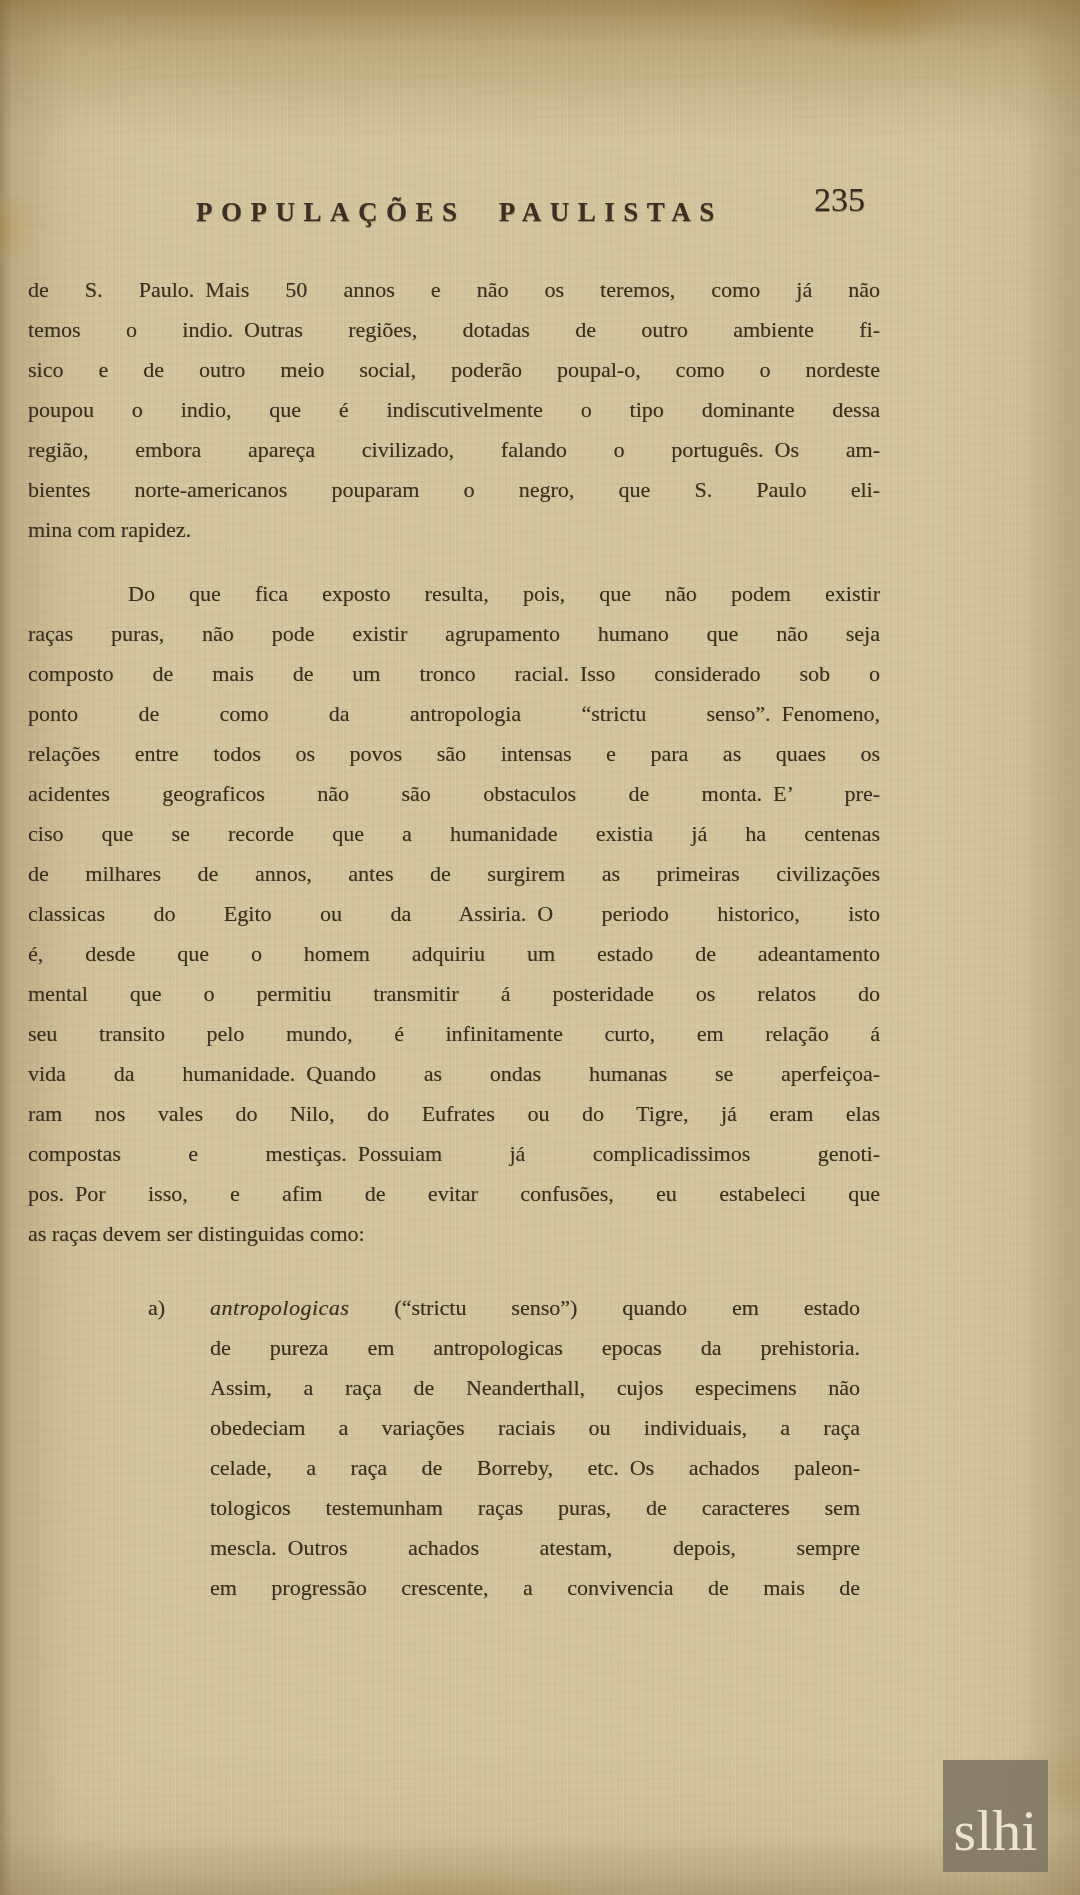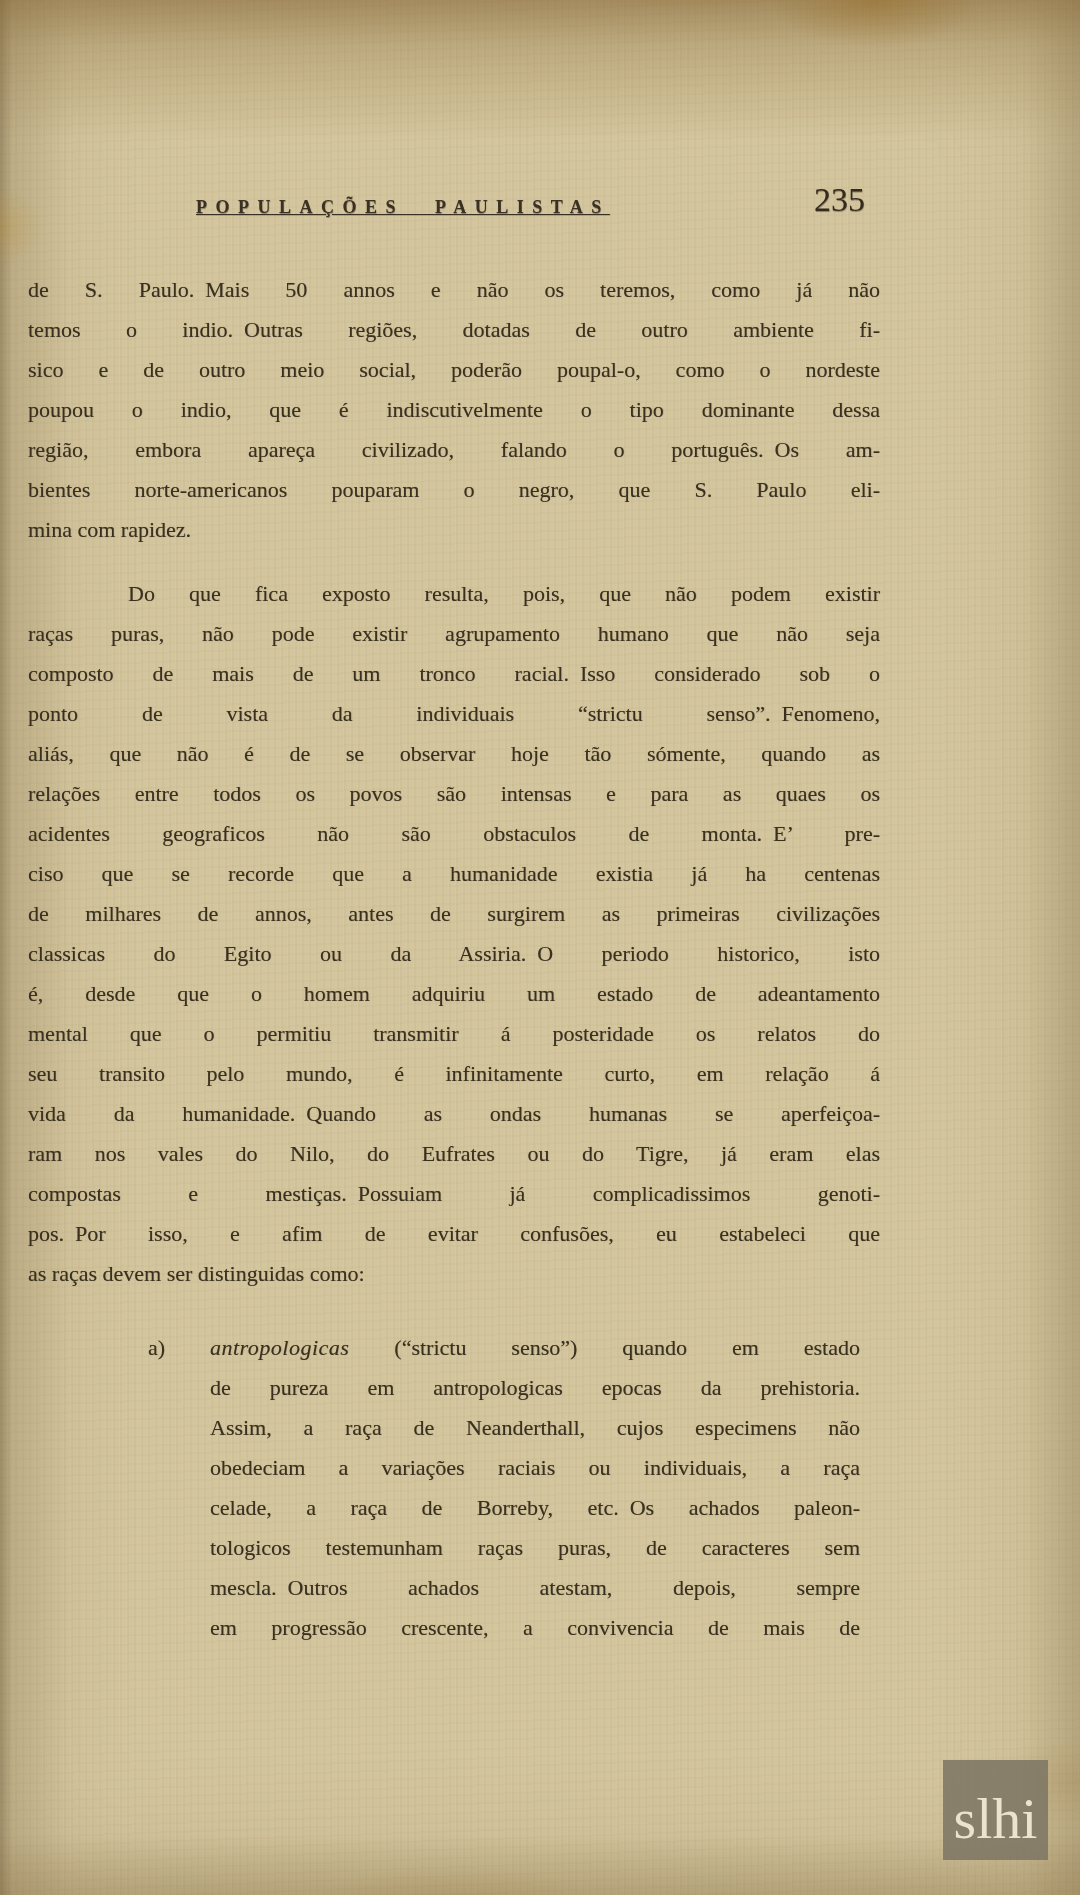--- a/index.html
+++ b/index.html
@@ -19,45 +19,44 @@
       linear-gradient(0deg, rgba(120,95,50,0.22), rgba(120,95,50,0) 60px),
       linear-gradient(90deg, rgba(92,74,44,0.38), rgba(92,74,44,0.10) 12px, rgba(92,74,44,0) 70px),
       linear-gradient(270deg, rgba(110,90,50,0.18), rgba(110,90,50,0) 55px),
       repeating-linear-gradient(90deg, rgba(255,250,230,0.05) 0 1px, rgba(120,100,60,0.045) 1px 3px, rgba(0,0,0,0) 3px 7px),
       repeating-linear-gradient(178deg, rgba(120,100,60,0.03) 0 2px, rgba(0,0,0,0) 2px 9px),
       #d3c59d;
     box-shadow: inset 0 0 130px rgba(110,85,45,0.28);
   }
   .running-title{
     position:absolute;left:196px;top:197px;
-    font-size:18px;font-weight:700;
+    font-size:27px;font-weight:700;
     letter-spacing:8.5px;word-spacing:18px;
     color:#3a3023;
     text-shadow:0.4px 0.5px 0.7px rgba(58,48,35,0.45);
-    text-decoration:underline;
   }
   .page-number{
     position:absolute;left:814px;top:181px;
     font-size:34px;font-weight:500;color:#342b1e;
     text-shadow:0.4px 0.5px 0.7px rgba(58,48,35,0.45);
   }
   .body-text{
     position:absolute;left:28px;top:270px;width:852px;
     font-size:22px;line-height:40px;
     text-shadow:0.35px 0.45px 0.7px rgba(58,48,35,0.40);
   }
   .tline{text-align:justify;text-align-last:justify;}
   .para .tline:last-child{text-align-last:left;}
   .para.indent .tline:first-child{text-indent:100px;}
   .para.gap{margin-top:24px;}
   .list-block{position:relative;margin-left:182px;margin-top:34px;width:650px;}
   .list-marker{position:absolute;left:-62px;top:0;}
   em{font-style:italic;letter-spacing:0.5px;}
   .watermark{
-    position:absolute;left:943px;top:1760px;width:105px;height:100px;
+    position:absolute;left:943px;top:1760px;width:105px;height:112px;
     background:rgba(125,118,99,0.88);
     display:flex;align-items:flex-end;justify-content:center;
   }
   .wm-text{
     font-size:58px;line-height:1;
     color:#eae3cd;letter-spacing:0px;
     padding-bottom:12px;
     text-shadow:none;
   }
 </style>
@@ -78,22 +77,21 @@
         <div class="tline">sico e de outro meio social, poderão poupal-o, como o nordeste</div>
         <div class="tline">poupou o indio, que é indiscutivelmente o tipo dominante dessa</div>
         <div class="tline">região, embora apareça civilizado, falando o português. Os am-</div>
         <div class="tline">bientes norte-americanos pouparam o negro, que S. Paulo eli-</div>
         <div class="tline">mina com rapidez.</div>
       </div>
     <div class="para indent gap">
         <div class="tline">Do que fica exposto resulta, pois, que não podem existir</div>
         <div class="tline">raças puras, não pode existir agrupamento humano que não seja</div>
         <div class="tline">composto de mais de um tronco racial. Isso considerado sob o</div>
-        <div class="tline">ponto de vista da individuais “strictu senso”. Fenomeno,</div>
-        <div class="tline">aliás, que não é de se observar hoje tão sómente, quando as</div>
+        <div class="tline">ponto de como da antropologia “strictu senso”. Fenomeno,</div>
         <div class="tline">relações entre todos os povos são intensas e para as quaes os</div>
         <div class="tline">acidentes geograficos não são obstaculos de monta. E’ pre-</div>
         <div class="tline">ciso que se recorde que a humanidade existia já ha centenas</div>
         <div class="tline">de milhares de annos, antes de surgirem as primeiras civilizações</div>
         <div class="tline">classicas do Egito ou da Assiria. O periodo historico, isto</div>
         <div class="tline">é, desde que o homem adquiriu um estado de adeantamento</div>
         <div class="tline">mental que o permitiu transmitir á posteridade os relatos do</div>
         <div class="tline">seu transito pelo mundo, é infinitamente curto, em relação á</div>
         <div class="tline">vida da humanidade. Quando as ondas humanas se aperfeiçoa-</div>
         <div class="tline">ram nos vales do Nilo, do Eufrates ou do Tigre, já eram elas</div>

